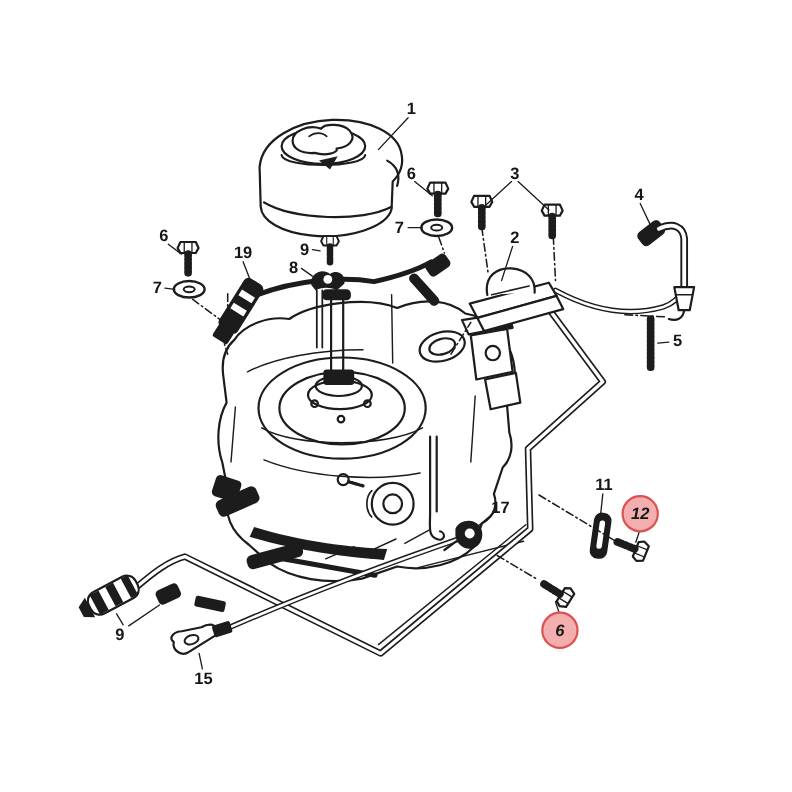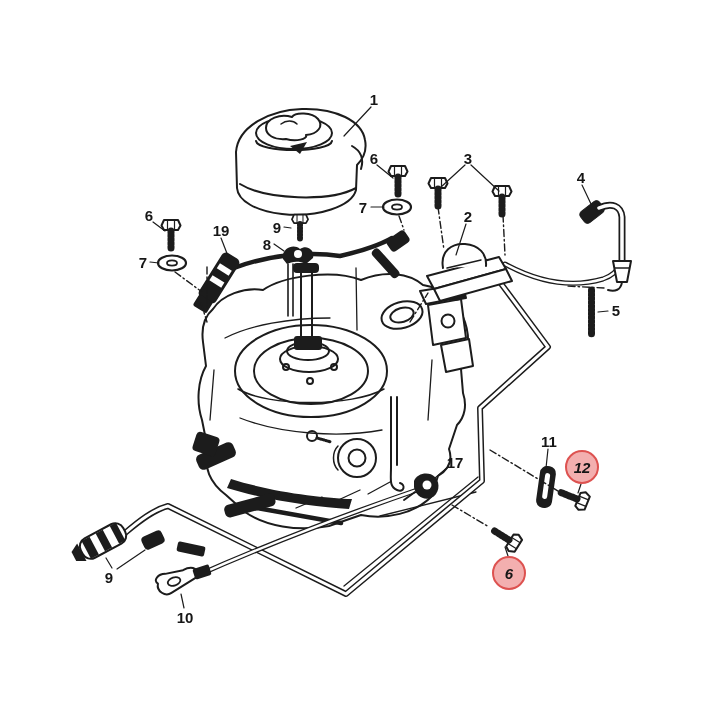--- a/index.html
+++ b/index.html
@@ -245,15 +245,15 @@
   <span class="co" style="left:616px;top:310px">5</span>
   <span class="co" style="left:149px;top:215px">6</span>
   <span class="co" style="left:143px;top:262px">7</span>
   <span class="co" style="left:221px;top:230px">19</span>
   <span class="co" style="left:277px;top:227px">9</span>
   <span class="co" style="left:267px;top:244px">8</span>
   <span class="co" style="left:549px;top:441px">11</span>
   <span class="co hl" style="left:582px;top:467px">12</span>
   <span class="co" style="left:455px;top:462px">17</span>
   <span class="co hl" style="left:509px;top:573px">6</span>
-  <span class="co" style="left:185px;top:617px">10</span>
+  <span class="co" style="left:185px;top:617px">15</span>
   <span class="co" style="left:109px;top:577px">9</span>
 </div>
 
 </body></html>

